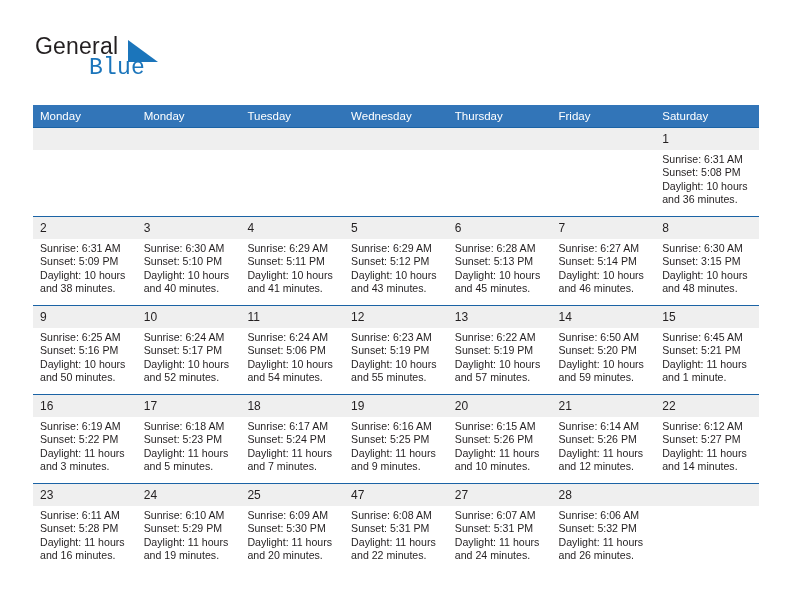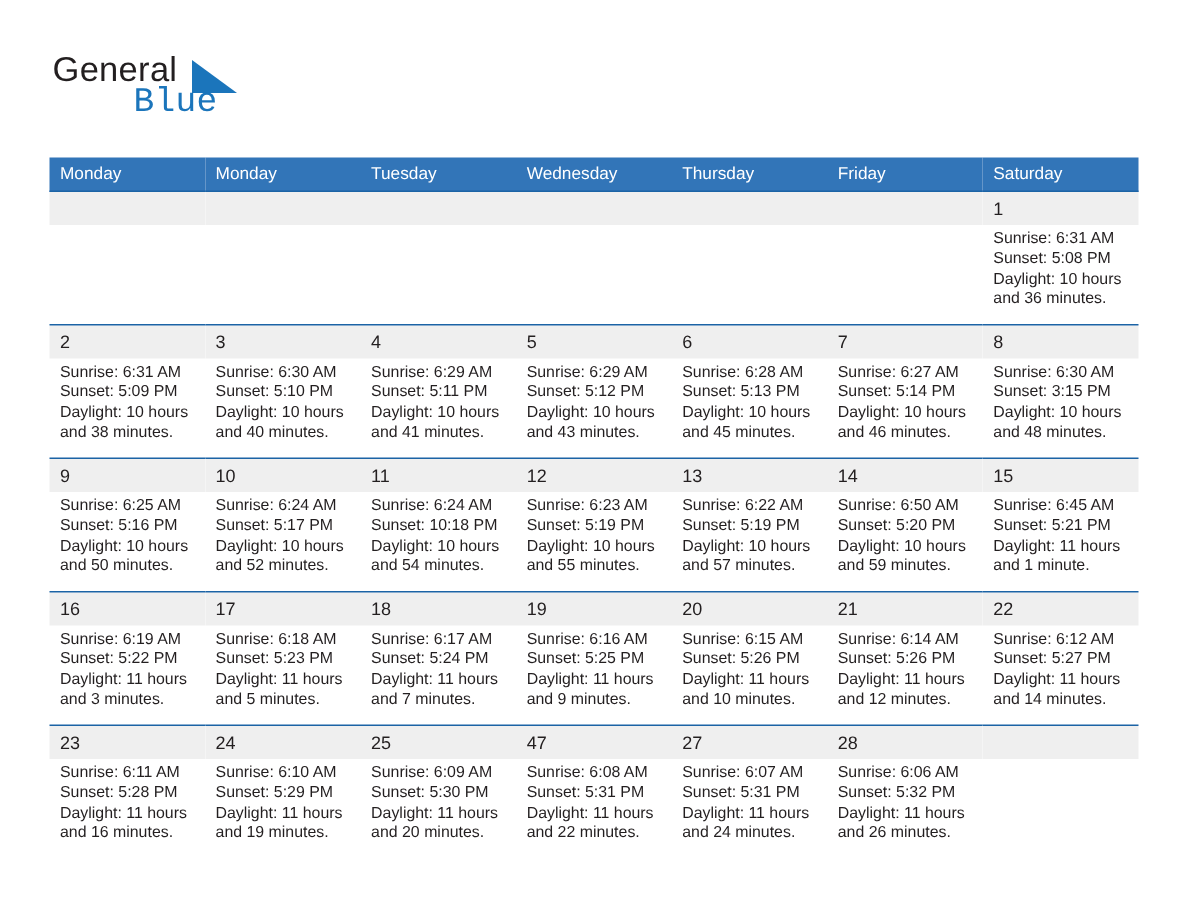--- a/index.html
+++ b/index.html
@@ -278,21 +278,21 @@
               <div>Sunrise: 6:24 AM</div>
               <div>Sunset: 5:17 PM</div>
               <div>Daylight: 10 hours</div>
               <div>and 52 minutes.</div>
             </div>
           </td>
           <td class="">
             <div class="daynum">11</div>
             <div class="cellbody">
               <div>Sunrise: 6:24 AM</div>
-              <div>Sunset: 10:18 PM</div>
+              <div>Sunset: 5:06 PM</div>
               <div>Daylight: 10 hours</div>
               <div>and 54 minutes.</div>
             </div>
           </td>
           <td class="">
             <div class="daynum">12</div>
             <div class="cellbody">
               <div>Sunrise: 6:23 AM</div>
               <div>Sunset: 5:19 PM</div>
               <div>Daylight: 10 hours</div>

